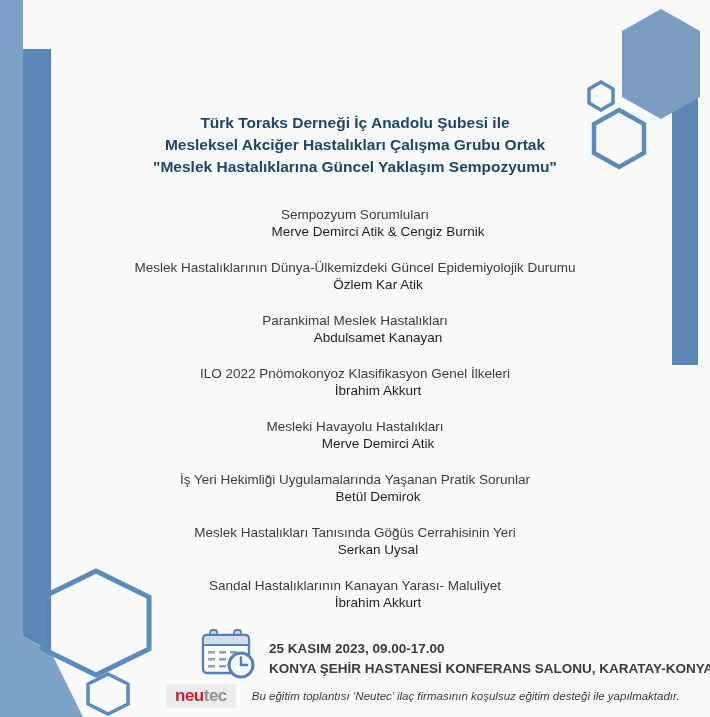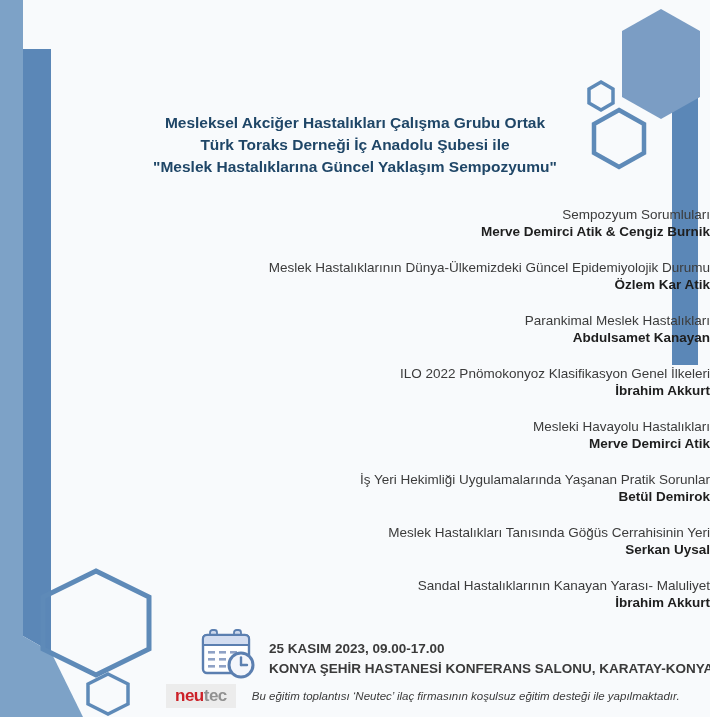--- a/index.html
+++ b/index.html
@@ -25,25 +25,25 @@
   
   .title{
     position:absolute;top:112px;left:0;width:710px;
     text-align:center;
     color:#1f4667;font-weight:bold;font-size:15.5px;line-height:22px;
   }
 
   
   .program{
     position:absolute;top:206px;left:0;width:710px;
-    text-align:right;font-size:13.5px;color:#3b3b3b;
+    text-align:center;font-size:13.5px;color:#3b3b3b;
   }
   .program-item{margin-bottom:19px;}
   .program-item .topic{line-height:17px;}
-  .program-item .speaker{line-height:17px;font-weight:bold;color:#1e1e1e;padding-left:46px;}
+  .program-item .speaker{line-height:17px;font-weight:normal;color:#1e1e1e;padding-left:46px;}
 
   
   .event{
     position:absolute;top:629px;left:172px;
     display:flex;align-items:flex-end;padding-left:29px;
   }
   .event-text{
     margin-left:14px;padding-top:3px;
     font-size:13.5px;font-weight:bold;color:#3a3a3a;line-height:20px;
     text-align:left;white-space:nowrap;
@@ -86,22 +86,22 @@
     <polygon points="619,110 644,124 644,153 619,167 594,153 594,124" fill="none" stroke="#5e8ab8" stroke-width="4.5"></polygon>
 
     <polygon points="96,571 149,597 149,649 96,675 43,649 43,597" fill="none" stroke="#5e8ab8" stroke-width="5"></polygon>
     <polygon points="108,674 128,684 128,704 108,714 88,704 88,684" fill="none" stroke="#5e8ab8" stroke-width="3.5"></polygon>
   </svg>
 
   <div class="content">
 
 
     <div class="title">
+      <div>Türk Toraks Derneği İç Anadolu Şubesi ile</div>
       <div>Mesleksel Akciğer Hastalıkları Çalışma Grubu Ortak</div>
-      <div>Türk Toraks Derneği İç Anadolu Şubesi ile</div>
       <div>"Meslek Hastalıklarına Güncel Yaklaşım Sempozyumu"</div>
     </div>
 
     <div class="program">
         <div class="program-item">
           <div class="topic">Sempozyum Sorumluları</div>
           <div class="speaker">Merve Demirci Atik &amp; Cengiz Burnik</div>
         </div>
         <div class="program-item">
           <div class="topic">Meslek Hastalıklarının Dünya-Ülkemizdeki Güncel Epidemiyolojik Durumu</div>

